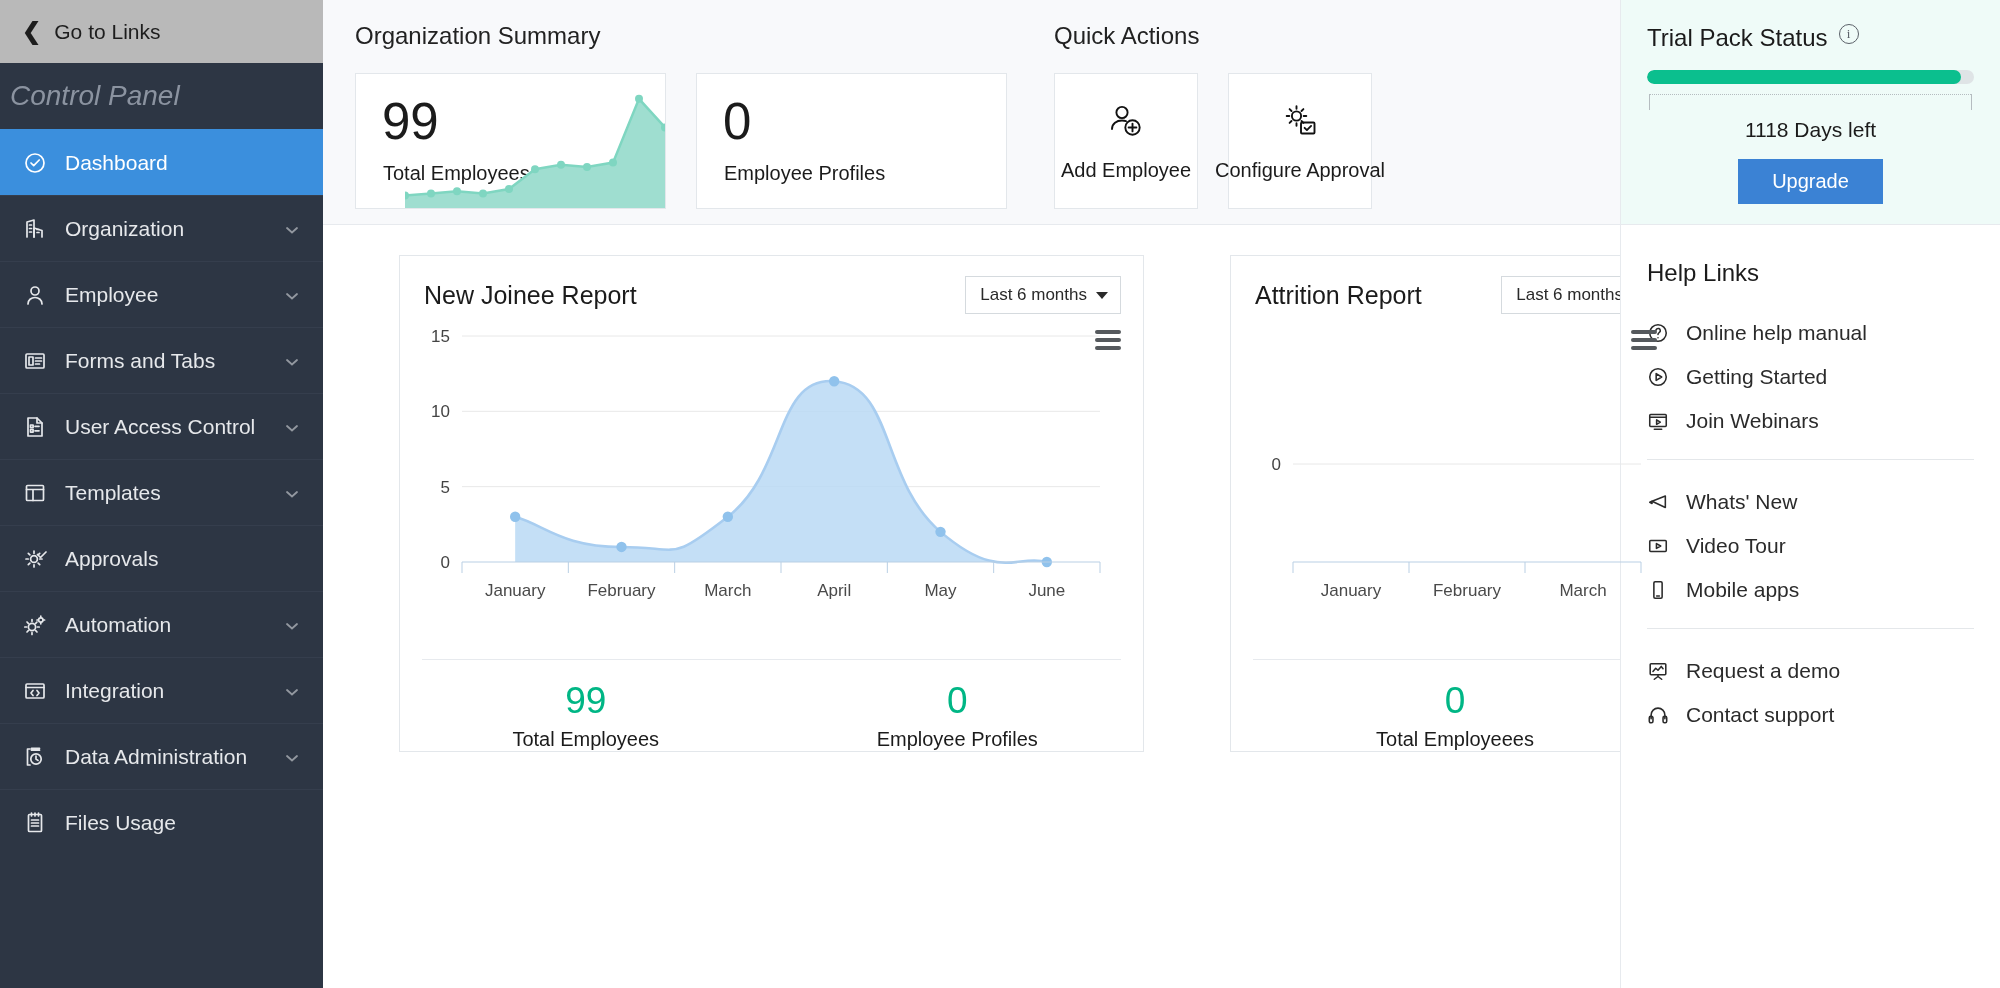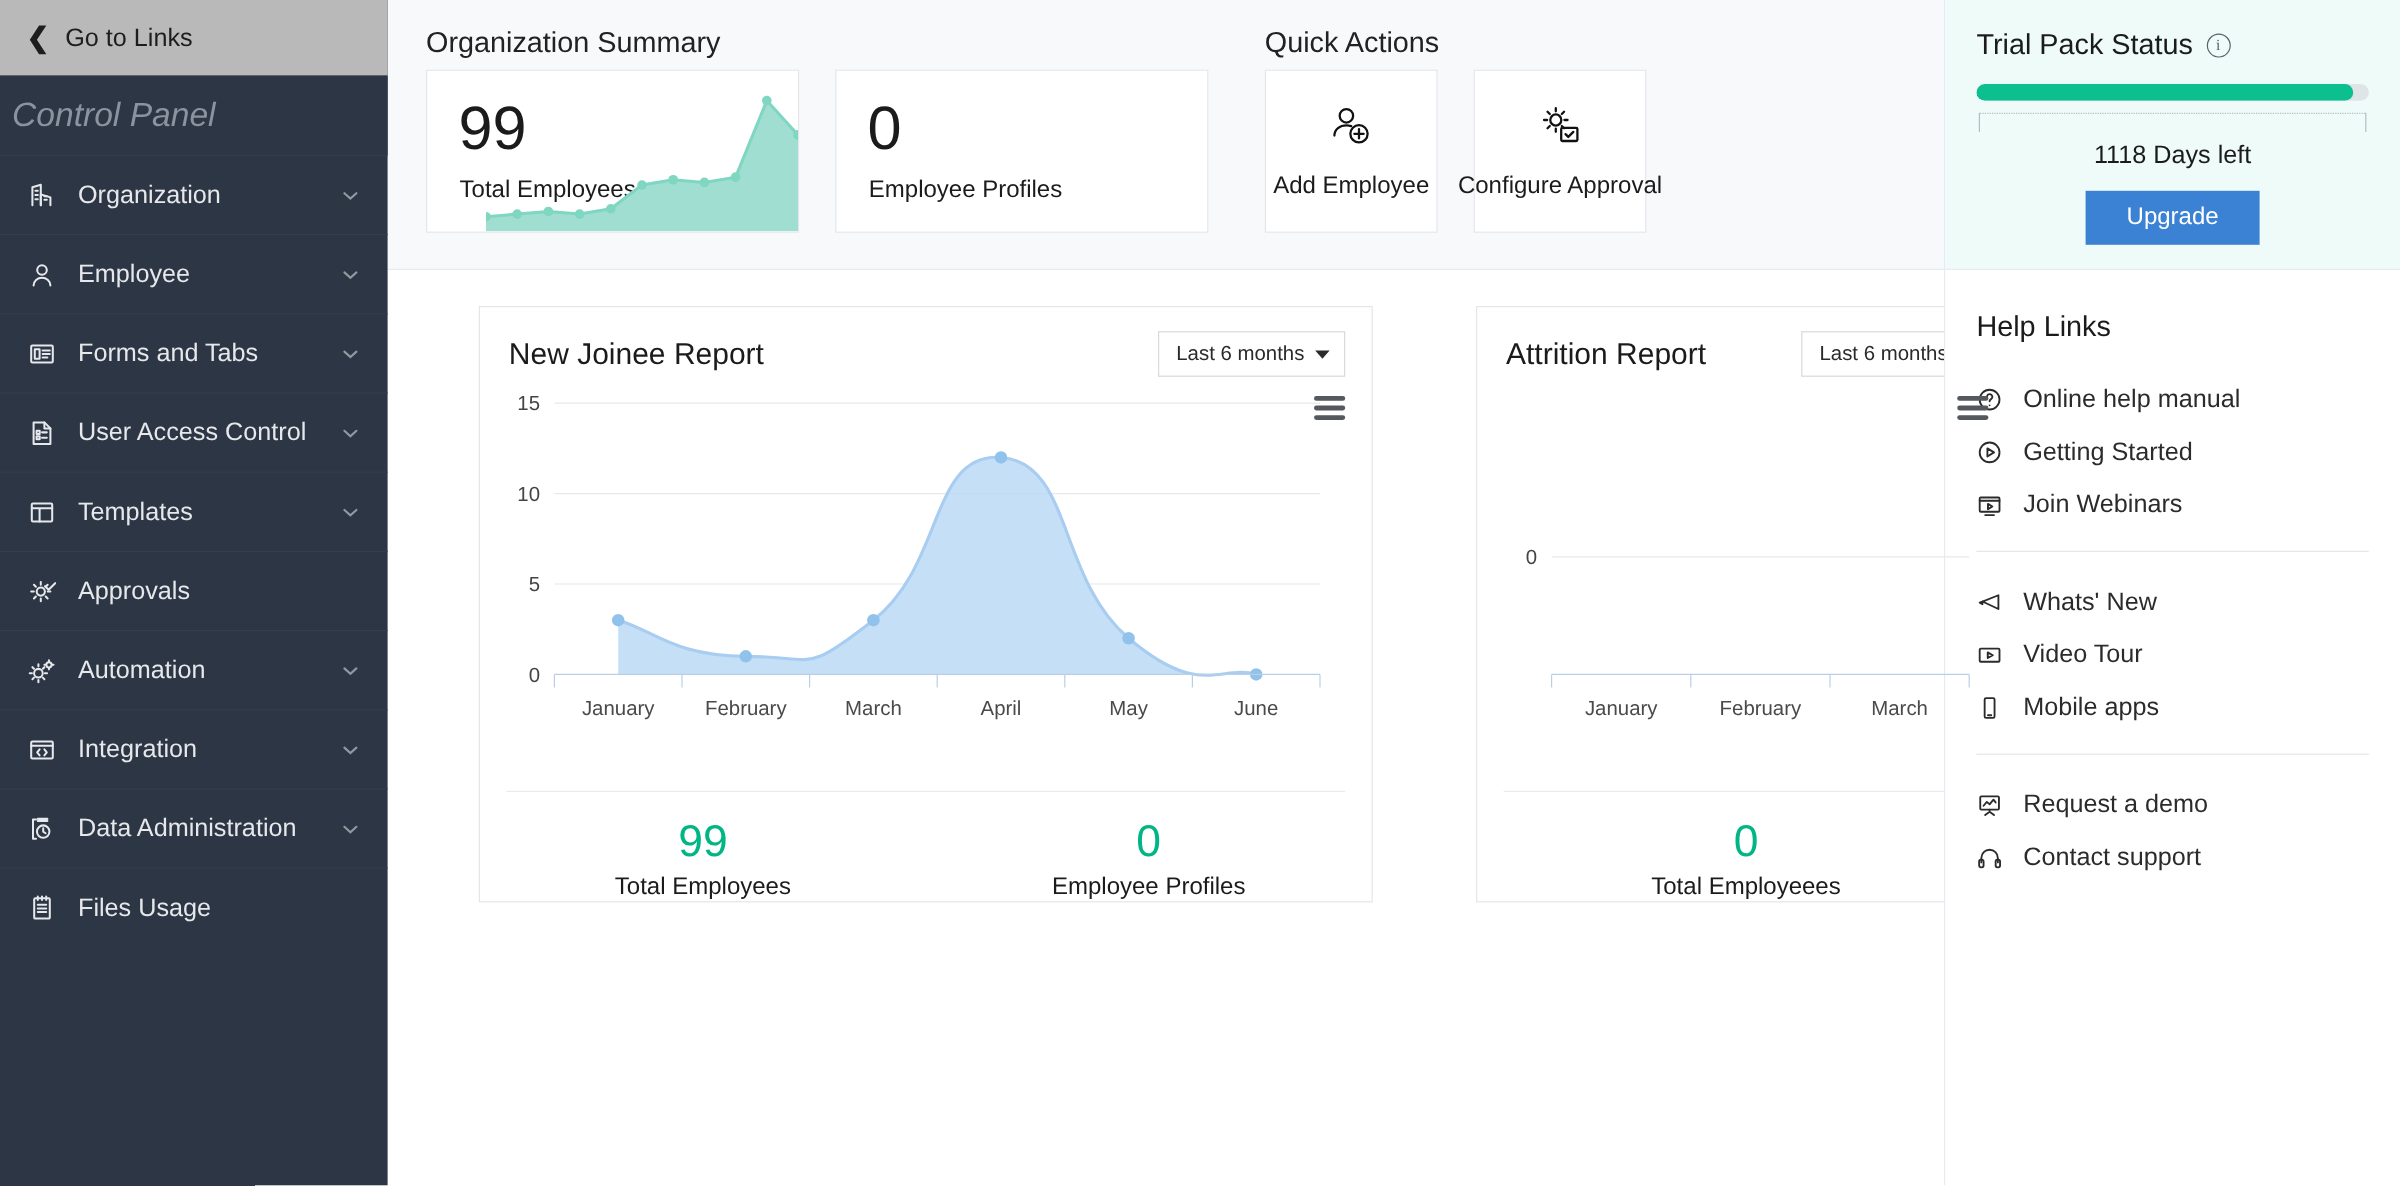--- a/index.html
+++ b/index.html
@@ -73,21 +73,21 @@
     background: #ffffff;
   }
   .top-strip {
     height: 225px; flex: 0 0 225px;
     background: #f8f9fb;
     border-bottom: 1px solid #e7eaee;
     display: flex;
     padding: 22px 0 0 32px;
   }
   .group-title {
-    font-size: 24px; color: #222; margin-bottom: 8px;
+    font-size: 24px; color: #222; margin-bottom: 23px;
     font-weight: 400;
   }
   .card-row { display: flex; gap: 30px; }
   .sum-card {
     width: 311px; height: 136px;
     background: #fff; border: 1px solid #e3e7eb;
     position: relative; overflow: hidden;
   }
   .sum-card .big {
     font-size: 51px; color: #1b1b1b; line-height: 1;
@@ -166,21 +166,21 @@
     display: flex; flex-direction: column;
     background: #fff;
   }
   .trial {
     background: #effbf8;
     border-bottom: 1px solid #e7eaee;
     padding: 24px 26px 26px 26px;
     height: 225px; flex: 0 0 225px;
   }
   .trial-head {
-    display: flex; align-items: center; gap: 11px;
+    display: flex; gap: 11px;
     font-size: 24px; color: #1b1b1b; margin-bottom: 18px;
   }
   .info-ic {
     width: 20px; height: 20px; border: 1.6px solid #5b6169; border-radius: 50%;
     font-size: 13px; color: #5b6169; line-height: 17px; text-align: center;
     font-family: "Liberation Serif", serif;
   }
   .bar-track {
     height: 14px; background: #dfe4e6; border-radius: 7px; overflow: hidden;
     margin-bottom: 10px;
@@ -217,20 +217,30 @@
 
 <div class="app">
 
   <div class="sidebar">
     <div class="go-home">
       <span class="chev">❮</span>
       <span>Go to Links</span>
     </div>
     <div class="cp-title">Control Panel</div>
     <div id="nav-list">
+        <div class="nav-item active">
+          <span class="ic">
+            <svg width="24" height="24" viewBox="0 0 24 24" style="fill:none;stroke:#ffffff;stroke-width:1.7;stroke-linecap:round;stroke-linejoin:round;">
+              <circle cx="12" cy="12" r="9"></circle>
+              <path d="M8 12l2.7 2.7L16.2 9"></path>
+            </svg>
+          </span>
+          <span class="lbl">Dashboard</span>
+          <span class="caret"></span>
+        </div>
         <div class="nav-item">
           <span class="ic">
             <svg width="24" height="24" viewBox="0 0 24 24" style="fill:none;stroke:#e6e8eb;stroke-width:1.7;stroke-linecap:round;stroke-linejoin:round;">
               <path d="M4 20V5l7-2v17"></path>
               <path d="M11 20v-9l8 2.5V20"></path>
               <path d="M6.5 8h2M6.5 11.5h2M6.5 15h2M14 15.5h2M14 12.5h2"></path>
             </svg>
           </span>
           <span class="lbl">Organization</span>
           <span class="caret"><svg width="18" height="18" viewBox="0 0 18 18" style="fill:none;stroke:#e6e8eb;stroke-width:1.8;stroke-linecap:round">

